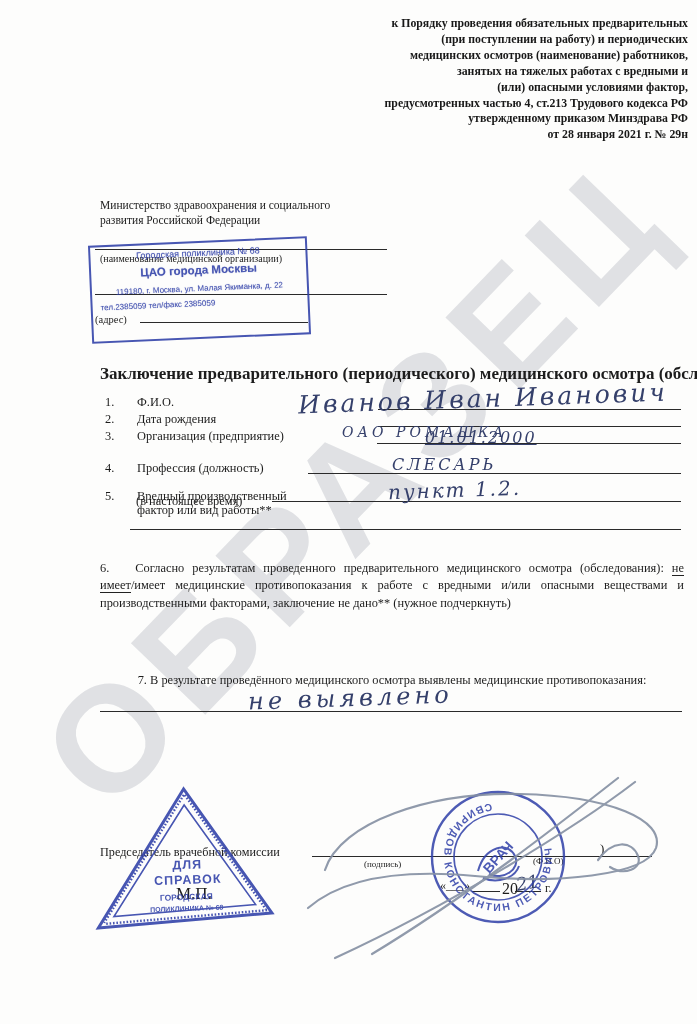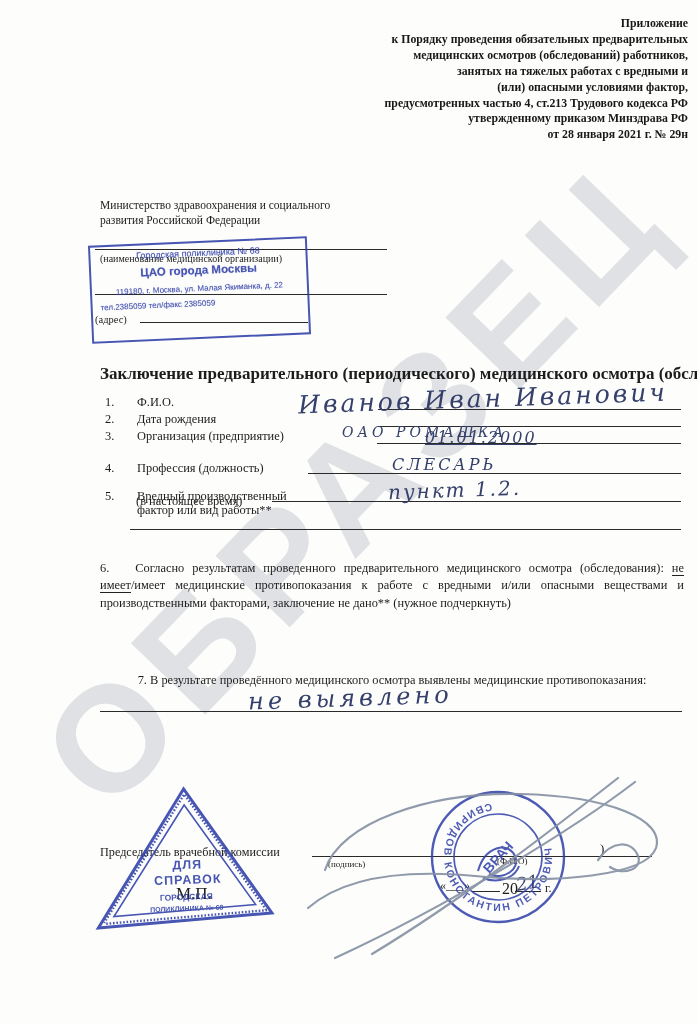--- a/index.html
+++ b/index.html
@@ -47,33 +47,33 @@
     border:2px solid var(--stamp-blue);transform:rotate(-2.5deg);
     color:var(--stamp-blue);font-family:"Liberation Sans",sans-serif;
     text-align:center;opacity:.88;z-index:4;text-shadow:0 0 1px rgba(47,63,168,.5);
   }
   .stamp-rect .l1{font-size:9px;margin-top:5px;}
   .stamp-rect .l2{font-size:11.5px;font-weight:bold;margin-top:6px;}
   .stamp-rect .l3{font-size:8px;margin-top:8px;}
   .stamp-rect .l4{font-size:8px;margin-top:6px;text-align:left;padding-left:8px;}
   .svg-stamp{position:absolute;z-index:4;}
   .signature-svg{position:absolute;z-index:5;}
-  .capsmall{position:absolute;font-size:9px;z-index:2;}
+  .capsmall{position:absolute;font-size:9px;z-index:2;padding-left:36px;}
 </style>
 </head>
 <body>
 
 <div class="page">
 
   <div class="watermark">ОБРАЗЕЦ</div>
 
   <div class="appendix">
-    <div>Приложение</div>
     <div>к Порядку проведения обязательных предварительных</div>
-    <div>медицинских осмотров (обследований) работников,</div>
+    <div>(при поступлении на работу) и периодических</div>
+    <div>медицинских осмотров (наименование) работников,</div>
     <div>занятых на тяжелых работах с вредными и</div>
     <div>(или) опасными условиями фактор,</div>
     <div>предусмотренных частью 4, ст.213 Трудового кодекса РФ</div>
     <div>утвержденному приказом Минздрава РФ</div>
     <div>от 28 января 2021 г. № 29н</div>
   </div>
 
   <div class="ministry">
     <div>Министерство здравоохранения и социального</div>
     <div>развития Российской Федерации</div>

